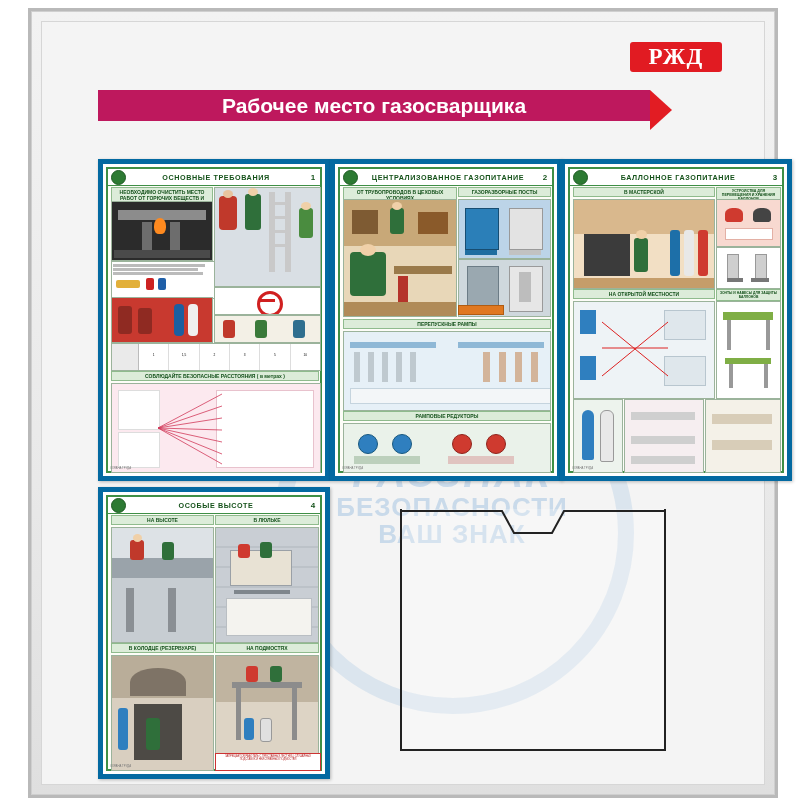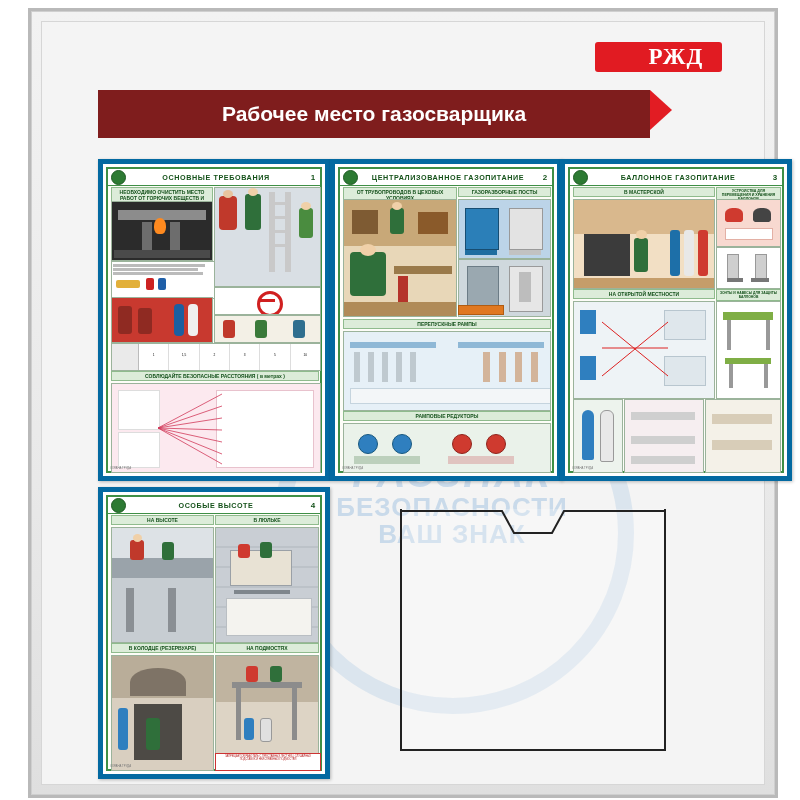--- a/index.html
+++ b/index.html
@@ -15,30 +15,30 @@
     box-shadow:0 0 0 1px #cfcfcf inset;
   }
   .stand-inner{
     position:absolute;left:10px;top:10px;right:10px;bottom:10px;
     background:#f4f4f4;border:1px solid #d6d6d6;
   }
   
   .logo{
     position:absolute;right:42px;top:20px;width:92px;height:30px;
     background:#e11b22;border-radius:3px;
-    display:flex;align-items:center;justify-content:center;padding-left:35px;
+    display:flex;align-items:center;justify-content:center;
   }
   .logo span{
     color:#fff;font-size:23px;font-weight:bold;letter-spacing:1px;
     font-family:"Liberation Serif", serif;
   }
   
   .banner{
-    position:absolute;left:56px;top:68px;width:552px;height:48px;
-    background:#7f1d1d;
+    position:absolute;left:56px;top:68px;width:552px;height:31px;
+    background:#be185d;
   }
   .banner:after{
     content:"";position:absolute;right:-22px;top:0;width:0;height:0;
     border-top:20px solid transparent;border-bottom:20px solid transparent;
     border-left:22px solid #e21c23;
   }
   .banner-title{
     position:absolute;left:0;right:0;top:0;bottom:0;
     display:flex;align-items:center;justify-content:center;
     color:#fff;font-size:21px;font-weight:bold;

